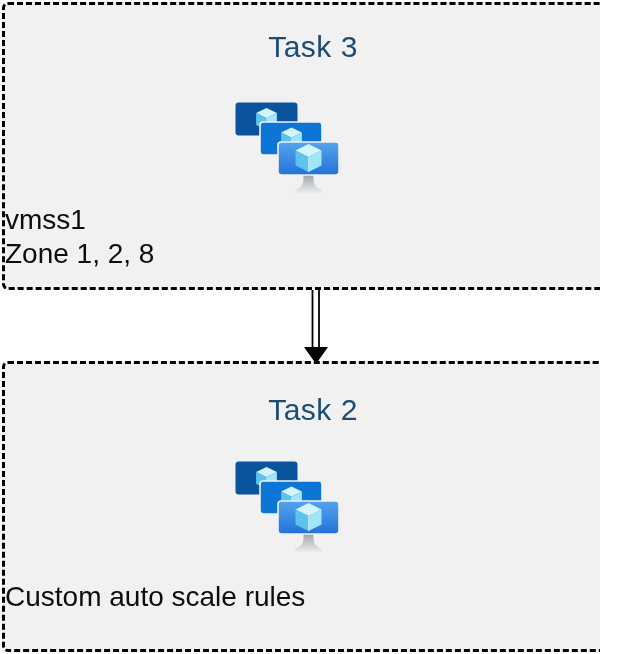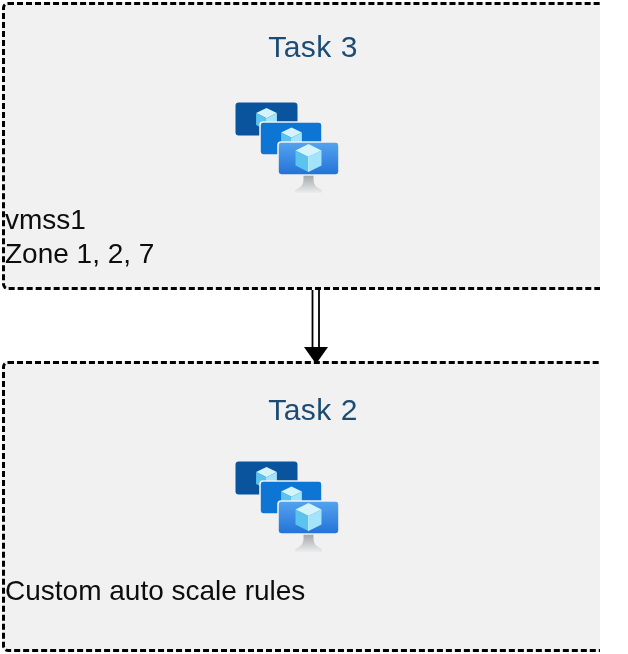--- a/index.html
+++ b/index.html
@@ -42,21 +42,21 @@
   }
   .caption {
     position: absolute;
     left: 0; right: 0;
     text-align: left;
     font-size: 28px;
     line-height: 34px;
     color: var(--caption, #0d0d0d);
   }
   #task-box-1 .caption { top: 198px; }
-  #task-box-2 .caption { top: 210px; }
+  #task-box-2 .caption { top: 216px; }
   .caption span { display: block; }
   .flow-arrow {
     position: absolute;
     left: 302px;
     top: 290px;
     width: 28px;
     height: 74px;
   }
   .defs-holder { position: absolute; width: 0; height: 0; overflow: hidden; }
 </style>
@@ -93,21 +93,21 @@
 
 <div class="canvas">
 
   <div class="task-box" id="task-box-1">
     <div class="box-title">Task 3</div>
     <svg class="vmss-icon" viewBox="0 0 104 94">
       <use href="#vmss-symbol"></use>
     </svg>
     <div class="caption">
       <span>vmss1</span>
-      <span>Zone 1, 2, 7</span>
+      <span>Zone 1, 2, 8</span>
     </div>
   </div>
 
   <svg class="flow-arrow" viewBox="0 0 28 74">
     <line x1="10.5" y1="0" x2="10.5" y2="59" style="stroke: var(--arrow, #000)" stroke-width="1.8"></line>
     <line x1="17" y1="0" x2="17" y2="59" style="stroke: var(--arrow, #000)" stroke-width="1.8"></line>
     <polygon points="2,57 26,57 14,74" style="fill: var(--arrow, #000)"></polygon>
   </svg>
 
   <div class="task-box" id="task-box-2">

